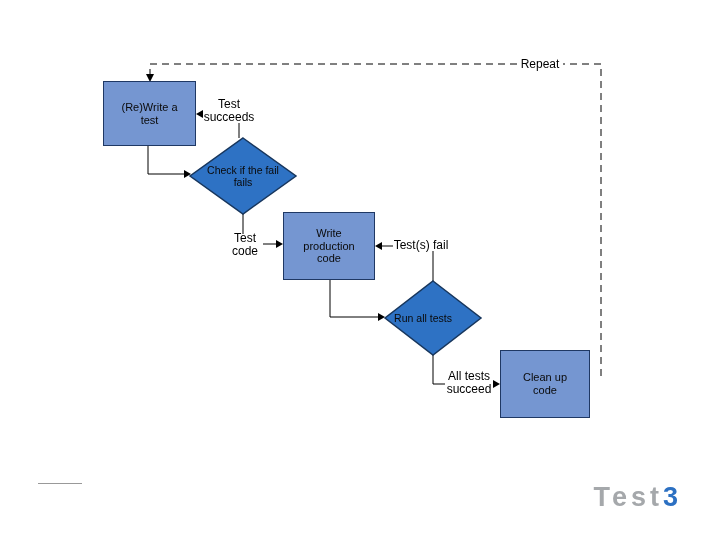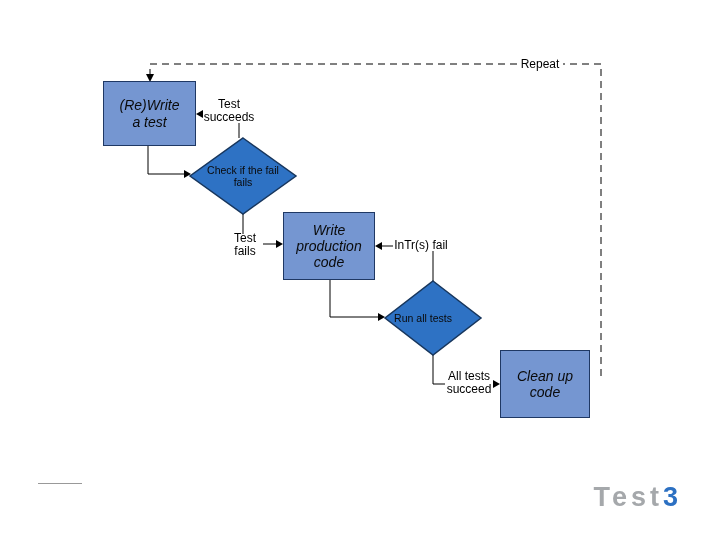--- a/index.html
+++ b/index.html
@@ -9,23 +9,22 @@
 
   .conn{fill:none;stroke:#000000;stroke-width:1;}
   .conn-dashed{fill:none;stroke:#000000;stroke-width:1;stroke-dasharray:7 5;}
   .arrowhead{fill:#000000;stroke:none;}
   .diamond{fill:#2E72C4;stroke:#17365D;stroke-width:1.5;}
 
   .node-rect{
     position:absolute;box-sizing:border-box;
     background:#7596D1;border:1.5px solid #1F3864;
     display:flex;align-items:center;justify-content:center;
-    text-align:center;font-size:14px;color:#0a0a0a;line-height:1.15;
+    text-align:center;font-size:11px;color:#0a0a0a;line-height:1.15;
     padding:10px;
-    font-style:italic;
   }
   .diamond-label{
     position:absolute;display:flex;align-items:center;justify-content:center;
     text-align:center;font-size:10.5px;color:#0a0a0a;line-height:1.15;
   }
   .edge-label{
     position:absolute;background:#ffffff;
     display:flex;align-items:center;justify-content:center;
     text-align:center;font-size:12px;color:#000000;line-height:1.08;
   }
@@ -90,23 +89,23 @@
   <div class="node-rect" id="node-write-production-code">Write production code</div>
 
   <div class="node-rect" id="node-clean-up-code">Clean up code</div>
 
   <div class="diamond-label" id="diamond-check-label">Check if the fail fails</div>
 
   <div class="diamond-label nowrap" id="diamond-run-label">Run all tests</div>
 
   <div class="edge-label" id="label-test-succeeds">Test succeeds</div>
 
-  <div class="edge-label" id="label-test-fails">Test fails</div>
+  <div class="edge-label" id="label-test-fails">Test code</div>
 
-  <div class="edge-label nowrap" id="label-tests-fail">InTr(s) fail</div>
+  <div class="edge-label nowrap" id="label-tests-fail">Test(s) fail</div>
 
   <div class="edge-label" id="label-all-tests-succeed">All tests succeed</div>
 
   <div class="edge-label nowrap" id="label-repeat">Repeat</div>
 
   <div id="footer-divider-line"></div>
 
   <div id="intr3-logo">
     <span id="logo-gray-text">Test</span><span id="logo-blue-text">3</span>
   </div>

